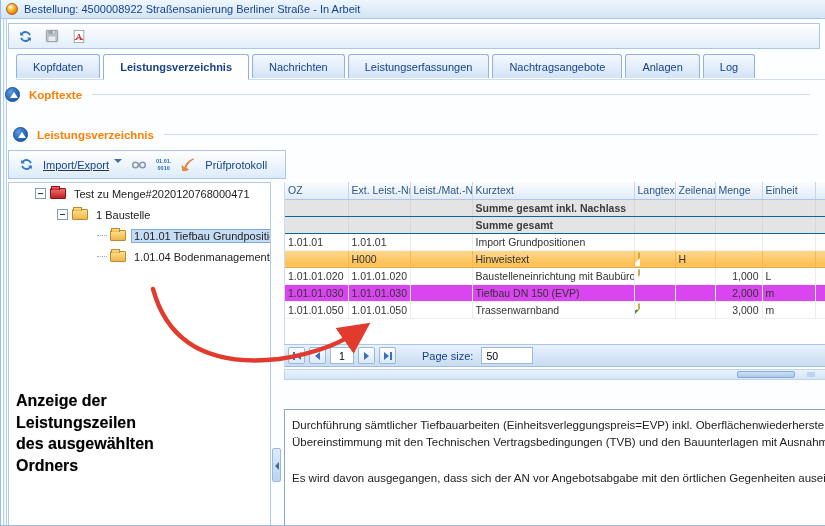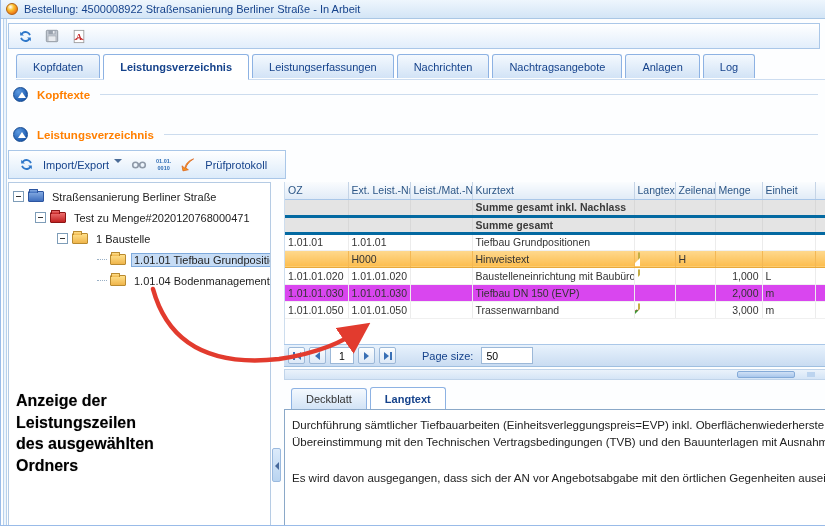--- a/index.html
+++ b/index.html
@@ -80,21 +80,21 @@
 
   
   .grid-panel { position:absolute; left:283px; top:182px; width:542px; height:162px; background:#fff;
                 border-left:1px solid #cdddee; overflow:hidden; }
   table.grid { border-collapse:collapse; table-layout:fixed; width:560px; }
   table.grid th { height:17px; background:linear-gradient(#fafcfe,#e1ebf7); border-right:1px solid #c5d4e6;
                   border-bottom:1px solid #aac7e8; color:#2c5686; font-weight:normal; text-align:left;
                   padding:0 3px; font-size:10.5px; white-space:nowrap; overflow:hidden; }
   table.grid td { height:17px; padding:0 3px; border-right:1px solid #ececec; border-bottom:1px solid #f0f0f0;
                   white-space:nowrap; overflow:hidden; font-size:10.5px; color:#333; }
-  tr.row-sum td { background:#e4e4e4; border-bottom:3px solid #0369a1; border-right:1px solid #d8d8d8; }
+  tr.row-sum td { background:#e4e4e4; border-bottom:1px solid #0369a1; border-right:1px solid #d8d8d8; }
   tr.row-sum td.c-kurz { font-weight:bold; color:#3b3b3b; }
   tr.row-hint td { background:linear-gradient(#fed98f,#fcbd4e); border-bottom:1px solid #e8a93a; border-right:1px solid #f3b855; }
   tr.row-alt td { background:#d946ef; }
   td.c-menge { text-align:right; }
   .note-icon { width:13px; height:13px; margin:0 auto; background:linear-gradient(#fbf3a8,#efdc6b);
                border:1px solid #c4ae45; border-radius:1px; position:relative; }
   .note-icon::after { content:""; position:absolute; right:-1px; bottom:-1px; width:0; height:0;
                border-left:4px solid transparent; border-top:4px solid transparent;
                border-right:4px solid #fff; border-bottom:4px solid #fff; }
   .note-icon.edit::before { content:""; position:absolute; right:0px; bottom:1px; width:8px; height:3px;
@@ -175,56 +175,56 @@
   </div>
 
   <div class="tabstrip">
     <div class="tab">
         <span>Kopfdaten</span>
       </div>
     <div class="tab active">
         <span>Leistungsverzeichnis</span>
       </div>
     <div class="tab">
+        <span>Nachrichten</span>
+      </div>
+    <div class="tab">
         <span>Leistungserfassungen</span>
       </div>
     <div class="tab">
-        <span>Nachrichten</span>
-      </div>
-    <div class="tab">
         <span>Nachtragsangebote</span>
       </div>
     <div class="tab">
         <span>Anlagen</span>
       </div>
     <div class="tab">
         <span>Log</span>
       </div>
   </div>
 
-  <div class="section-header" style="left:12px; top:87px; width:805px;">
+  <div class="section-header" style="left:4px; top:87px; width:805px;">
     <span class="collapse-icon"></span>
     <span class="section-title">Kopftexte</span>
     <span class="section-line" style="flex:1;"></span>
   </div>
 
   <div class="section-header" style="left:12px; top:127px; width:805px;">
     <span class="collapse-icon"></span>
     <span class="section-title">Leistungsverzeichnis</span>
     <span class="section-line" style="flex:1;"></span>
   </div>
 
   <div class="lv-toolbar">
     <span class="tb-btn">
       <svg width="15" height="15" viewBox="0 0 16 16">
         <path d="M13.6 6.2 A6 6 0 0 0 3.5 4.2 L2.3 3 L2.3 7 L6.3 7 L4.9 5.6 A4.2 4.2 0 0 1 11.9 7 Z" fill="#2e77c9"></path>
         <path d="M2.4 9.8 A6 6 0 0 0 12.5 11.8 L13.7 13 L13.7 9 L9.7 9 L11.1 10.4 A4.2 4.2 0 0 1 4.1 9 Z" fill="#2e77c9"></path>
       </svg>
     </span>
-    <span style="display:flex;align-items:flex-start;">
+    <span style="display:flex;align-items:flex-start;text-decoration:underline;">
       <span class="lv-label">Import/Export</span>
       <span class="dd-arrow"></span>
     </span>
     <span class="tb-btn">
       <svg width="16" height="12" viewBox="0 0 16 12">
         <circle cx="4.5" cy="6" r="2.8" fill="none" stroke="#8e99a8" stroke-width="1.6"></circle>
         <circle cx="11.5" cy="6" r="2.8" fill="none" stroke="#8e99a8" stroke-width="1.6"></circle>
         <path d="M7.3 5 h1.4" stroke="#8e99a8" stroke-width="1.4"></path>
       </svg>
     </span>
@@ -234,25 +234,20 @@
     </span>
     <span class="tb-btn">
       <svg width="16" height="15" viewBox="0 0 16 16">
         <path d="M14 2 C8 4 5.5 7.5 4.6 12 L1.6 9.4 L2.6 14.8 L8.4 13.6 L5.6 11.8 C6.6 8 9.5 4.8 14 2 Z" fill="#f7941d" stroke="#d9641e" stroke-width="0.8"></path>
       </svg>
     </span>
     <span class="lv-label">Prüfprotokoll</span>
   </div>
 
   <div class="tree-panel">
-    <div class="tree-item" style="padding-left:4px; margin-top:3px;">
-      <span class="expand-box"></span>
-      <span class="folder blue"></span>
-      <span class="tree-label">Straßensanierung Berliner Straße</span>
-    </div>
     <div class="tree-item" style="padding-left:26px;">
       <span class="expand-box"></span>
       <span class="folder red"></span>
       <span class="tree-label">Test zu Menge#2020120768000471</span>
     </div>
     <div class="tree-item" style="padding-left:48px;">
       <span class="expand-box"></span>
       <span class="folder yellow"></span>
       <span class="tree-label">1 Baustelle</span>
     </div>
@@ -316,21 +311,21 @@
           <td></td>
           <td></td>
           <td class="c-menge"></td>
           <td></td>
             <td></td>
         </tr>
         <tr>
           <td>1.01.01</td>
           <td>1.01.01</td>
           <td></td>
-          <td>Tiefbau Grundpositionen</td>
+          <td>Import Grundpositionen</td>
           <td></td>
           <td></td>
           <td class="c-menge"></td>
           <td></td>
             <td></td>
         </tr>
         <tr class="row-hint">
           <td></td>
           <td>H000</td>
           <td></td>
@@ -396,28 +391,20 @@
       </span>
     <span class="pg-label">Page size:</span>
     <input class="pgsize-input" value="50" style="">
   </div>
 
   <div class="hscroll">
     <span class="hscroll-thumb"></span>
     <span class="hscroll-mark"></span>
   </div>
 
-  <div class="detail-tabs">
-    <div class="dtab">
-        <span>Deckblatt</span>
-      </div>
-    <div class="dtab active">
-        <span>Langtext</span>
-      </div>
-  </div>
 
   <div class="text-panel">
     <p>Durchführung sämtlicher Tiefbauarbeiten (Einheitsverleggungspreis=EVP) inkl. Oberflächenwiederherstellung in</p>
     <p>Übereinstimmung mit den Technischen Vertragsbedingungen (TVB) und den Bauunterlagen mit Ausnahme</p>
     <p class="spacer"></p>
     <p class="spacer"></p>
     <p>Es wird davon ausgegangen, dass sich der AN vor Angebotsabgabe mit den örtlichen Gegenheiten ausein</p>
   </div>
 
   <div class="annotation">Anzeige der

